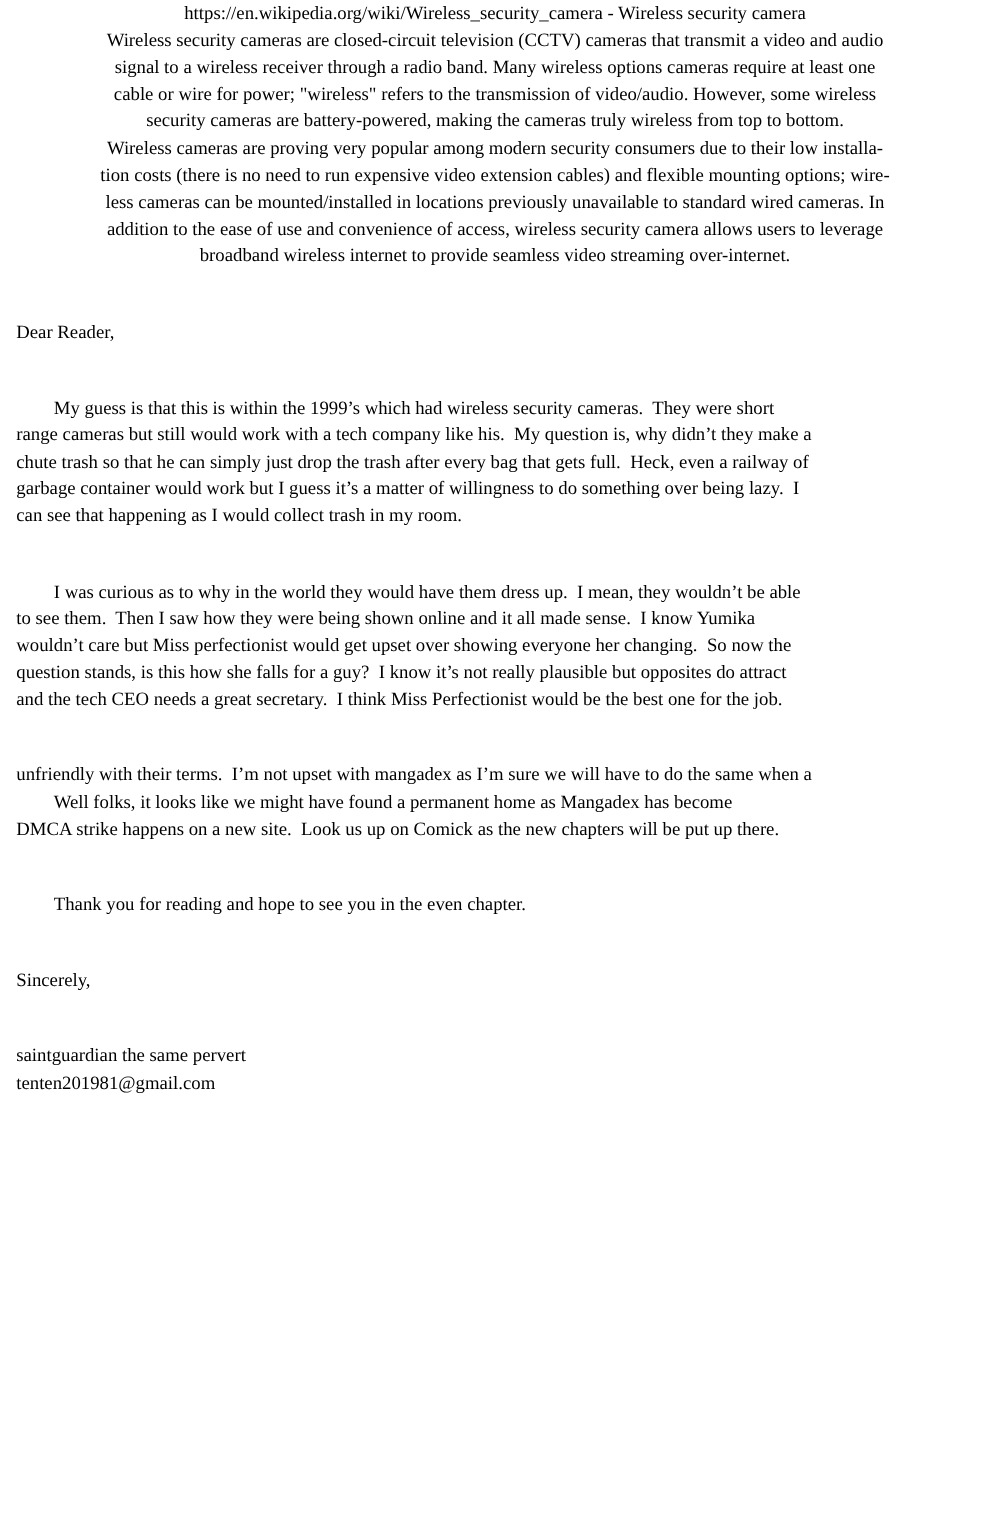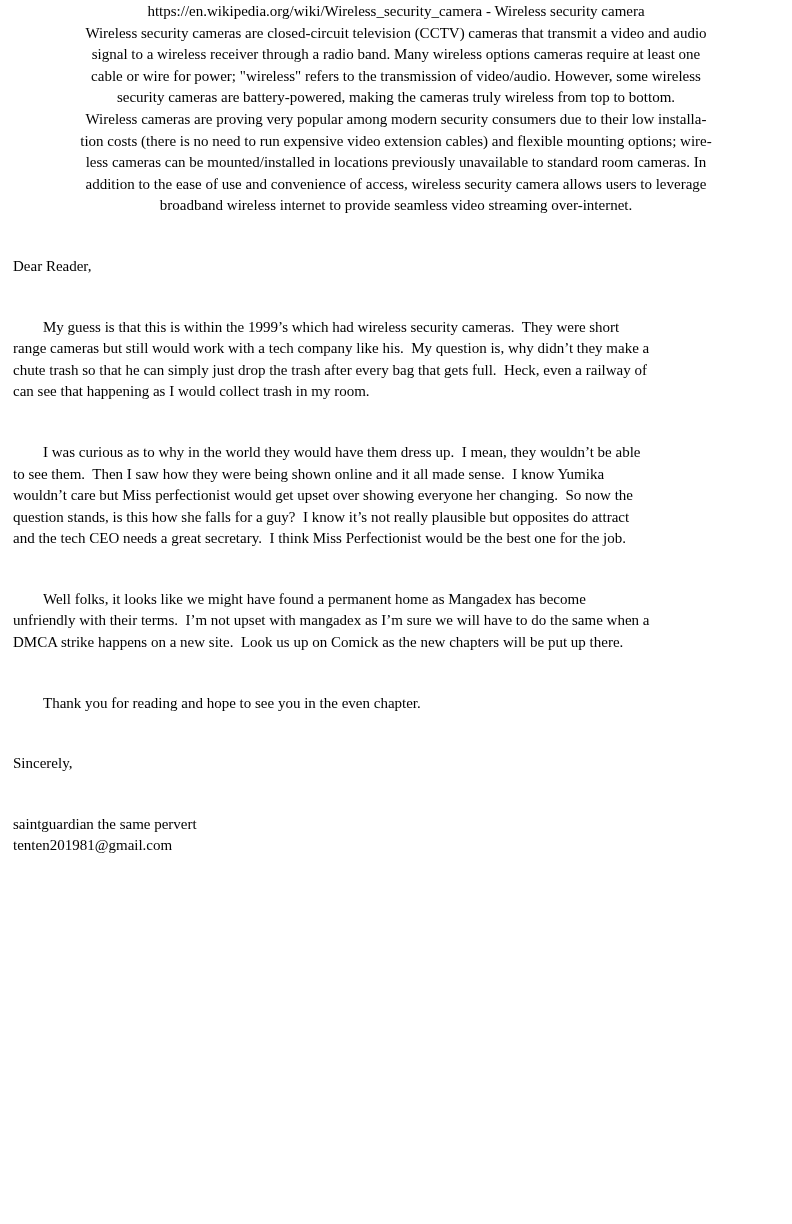--- a/index.html
+++ b/index.html
@@ -28,45 +28,46 @@
 <div class="page">
 
   <div class="header-block">
     <div class="line">https://en.wikipedia.org/wiki/Wireless_security_camera - Wireless security camera</div>
     <div class="line">Wireless security cameras are closed-circuit television (CCTV) cameras that transmit a video and audio</div>
     <div class="line">signal to a wireless receiver through a radio band. Many wireless options cameras require at least one</div>
     <div class="line">cable or wire for power; "wireless" refers to the transmission of video/audio. However, some wireless</div>
     <div class="line">security cameras are battery-powered, making the cameras truly wireless from top to bottom.</div>
     <div class="line">Wireless cameras are proving very popular among modern security consumers due to their low installa-</div>
     <div class="line">tion costs (there is no need to run expensive video extension cables) and flexible mounting options; wire-</div>
-    <div class="line">less cameras can be mounted/installed in locations previously unavailable to standard room cameras. In</div>
+    <div class="line">less cameras can be mounted/installed in locations previously unavailable to standard wired cameras. In</div>
     <div class="line">addition to the ease of use and convenience of access, wireless security camera allows users to leverage</div>
     <div class="line">broadband wireless internet to provide seamless video streaming over-internet.</div>
   </div>
 
   <div class="line mt">Dear Reader,</div>
 
   <div class="para mt">
     <div class="line indent">My guess is that this is within the 1999’s which had wireless security cameras.  They were short</div>
     <div class="line">range cameras but still would work with a tech company like his.  My question is, why didn’t they make a</div>
     <div class="line">chute trash so that he can simply just drop the trash after every bag that gets full.  Heck, even a railway of</div>
+    <div class="line">garbage container would work but I guess it’s a matter of willingness to do something over being lazy.  I</div>
     <div class="line">can see that happening as I would collect trash in my room.</div>
   </div>
 
   <div class="para mt">
     <div class="line indent">I was curious as to why in the world they would have them dress up.  I mean, they wouldn’t be able</div>
     <div class="line">to see them.  Then I saw how they were being shown online and it all made sense.  I know Yumika</div>
     <div class="line">wouldn’t care but Miss perfectionist would get upset over showing everyone her changing.  So now the</div>
     <div class="line">question stands, is this how she falls for a guy?  I know it’s not really plausible but opposites do attract</div>
     <div class="line">and the tech CEO needs a great secretary.  I think Miss Perfectionist would be the best one for the job.</div>
   </div>
 
   <div class="para mt">
+    <div class="line">unfriendly with their terms.  I’m not upset with mangadex as I’m sure we will have to do the same when a</div>
     <div class="line indent">Well folks, it looks like we might have found a permanent home as Mangadex has become</div>
-    <div class="line">unfriendly with their terms.  I’m not upset with mangadex as I’m sure we will have to do the same when a</div>
     <div class="line">DMCA strike happens on a new site.  Look us up on Comick as the new chapters will be put up there.</div>
   </div>
 
   <div class="line indent mt">Thank you for reading and hope to see you in the even chapter.</div>
 
   <div class="line mt">Sincerely,</div>
 
   <div class="signature mt">
     <div class="line">saintguardian the same pervert</div>
     <div class="line">tenten201981@gmail.com</div>

